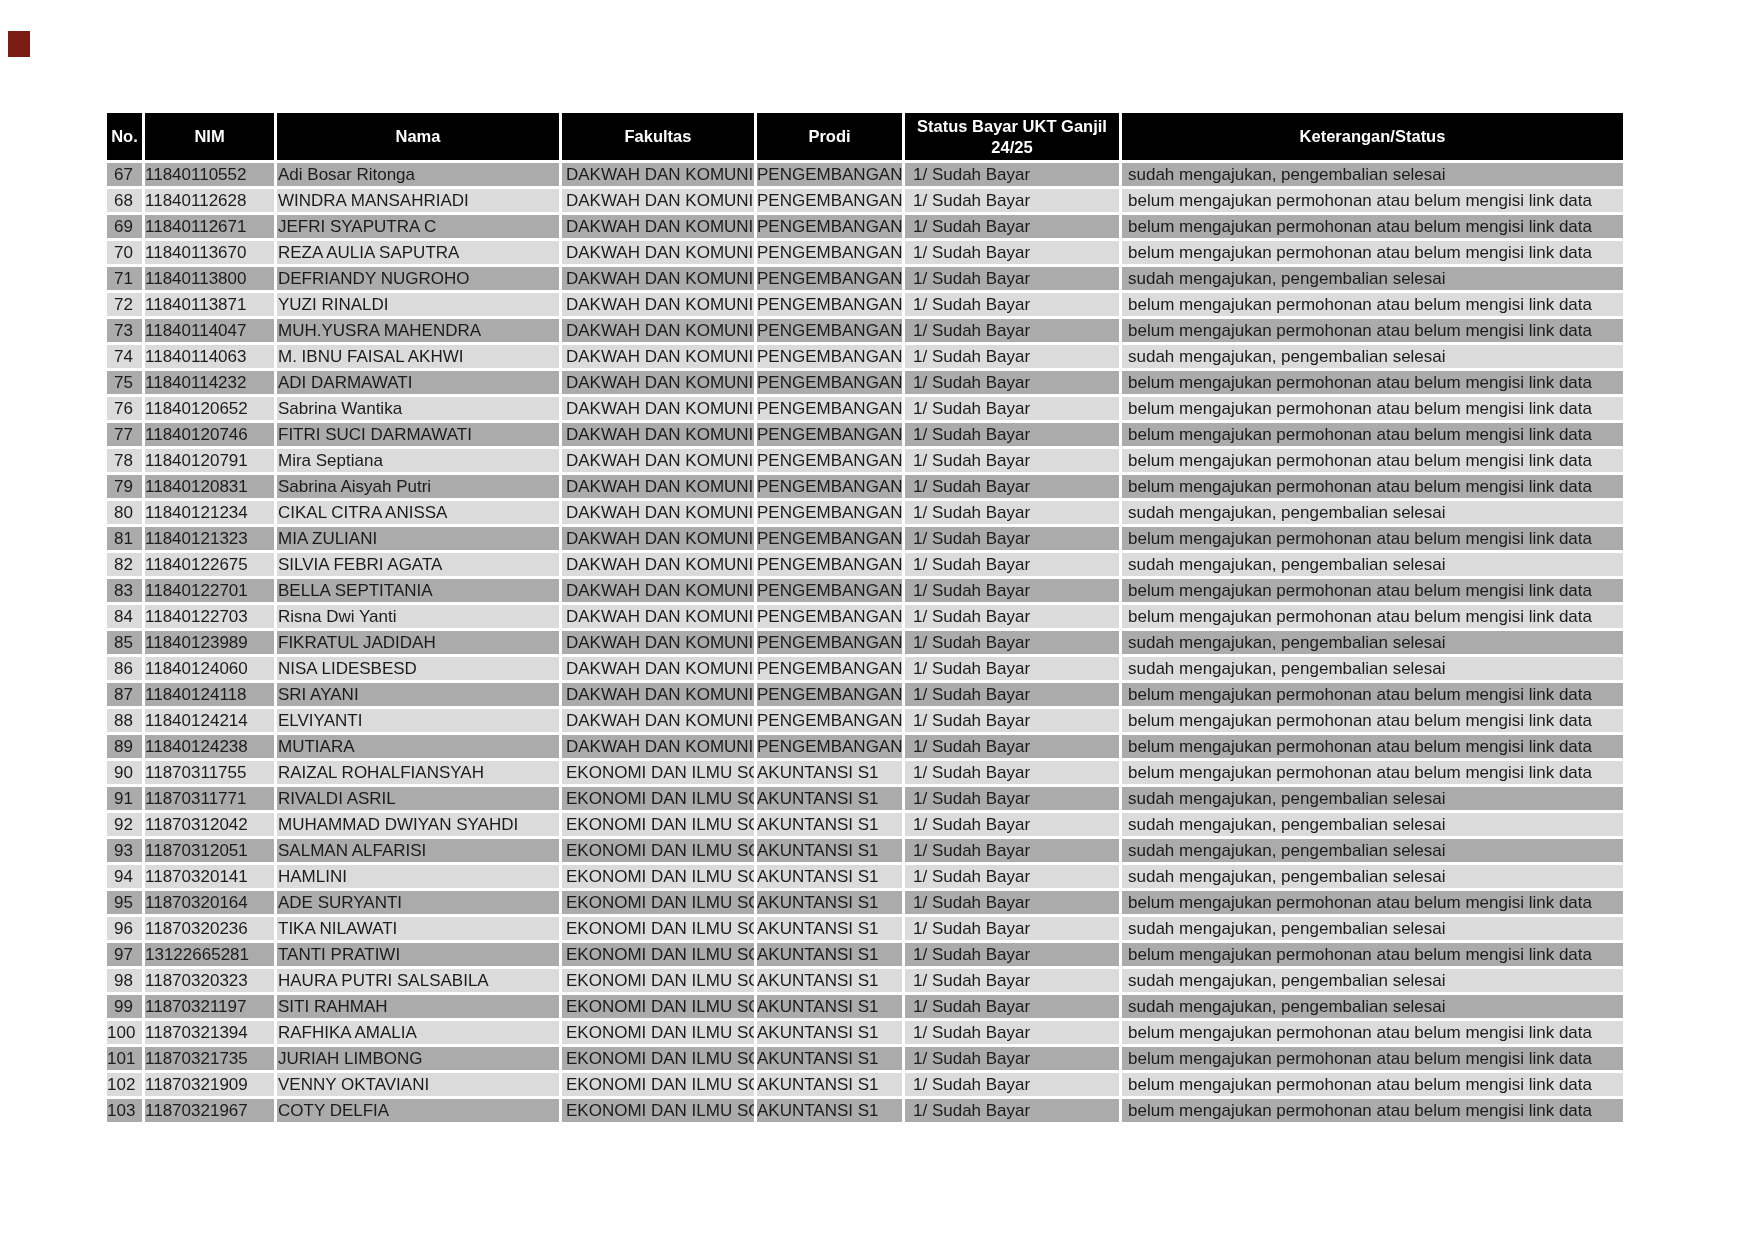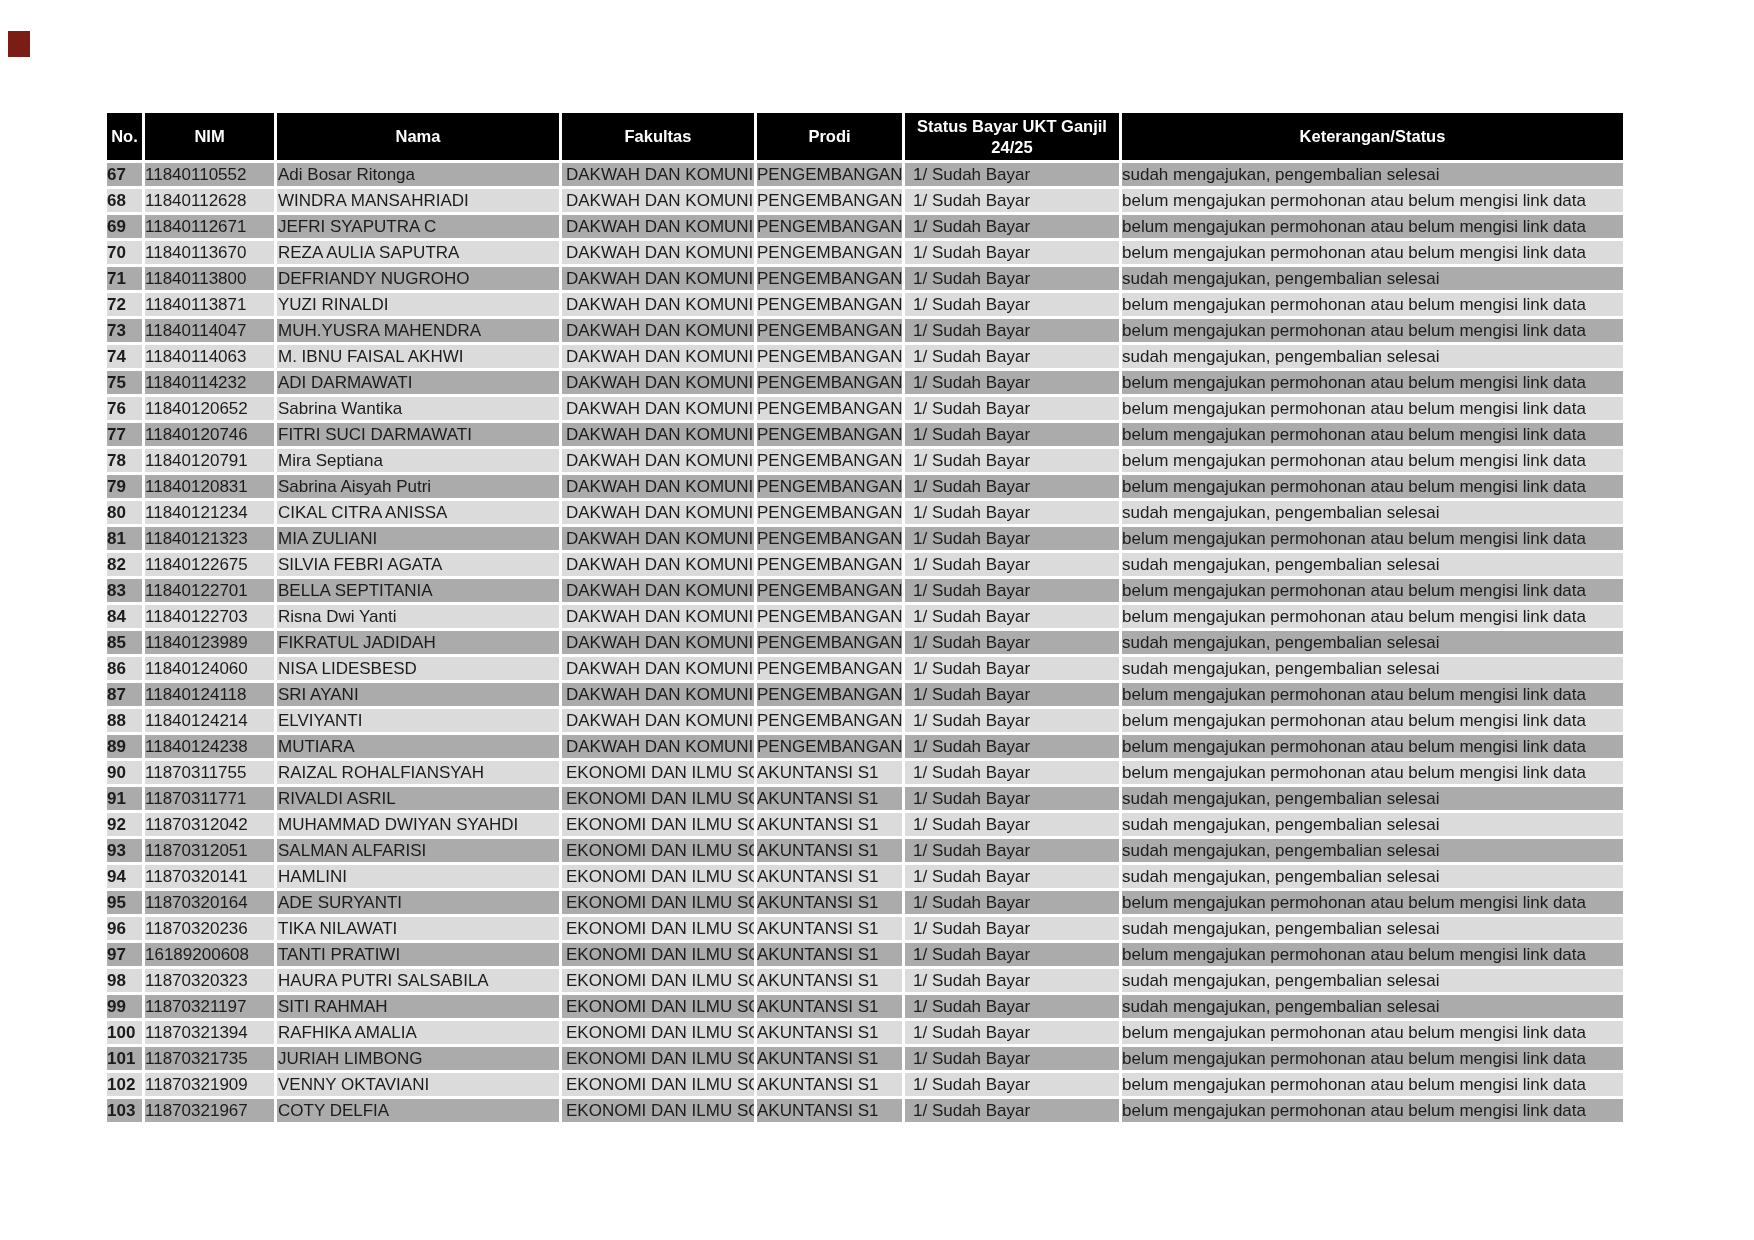--- a/index.html
+++ b/index.html
@@ -41,27 +41,27 @@
     height:47px;padding:0 2px;white-space:pre-line;overflow:hidden;
   }
   td{
     color:var(--cell-text);
     font-size:17px;height:23px;line-height:23px;
     vertical-align:middle;padding:0;
     white-space:nowrap;overflow:hidden;
   }
   tr.dark td{background:var(--row-dark);}
   tr.light td{background:var(--row-light);}
-  td:nth-child(1){text-align:left;padding-right:1px;font-weight:bold;}
+  td:nth-child(1){text-align:right;padding-right:9px;}
   td:nth-child(2){}
   td:nth-child(3){padding-left:1px;}
   td:nth-child(4){padding-left:4px;}
   td:nth-child(5){}
   td:nth-child(6){padding-left:8px;}
-  td:nth-child(7){padding-left:0;}
+  td:nth-child(7){padding-left:6px;}
 </style>
 </head>
 <body>
 
 <div class="corner-marker"></div>
 
 <table class="students">
   <colgroup>
     <col class="c-no">
       <col class="c-nim">
@@ -349,21 +349,21 @@
         <td>96</td>
         <td>11870320236</td>
         <td>TIKA NILAWATI</td>
         <td>EKONOMI DAN ILMU SOSIAL</td>
         <td>AKUNTANSI S1</td>
         <td>1/ Sudah Bayar</td>
         <td>sudah mengajukan, pengembalian selesai</td>
       </tr>
       <tr class="dark">
         <td>97</td>
-        <td>16189200608</td>
+        <td>13122665281</td>
         <td>TANTI PRATIWI</td>
         <td>EKONOMI DAN ILMU SOSIAL</td>
         <td>AKUNTANSI S1</td>
         <td>1/ Sudah Bayar</td>
         <td>belum mengajukan permohonan atau belum mengisi link data</td>
       </tr>
       <tr class="light">
         <td>98</td>
         <td>11870320323</td>
         <td>HAURA PUTRI SALSABILA</td>

